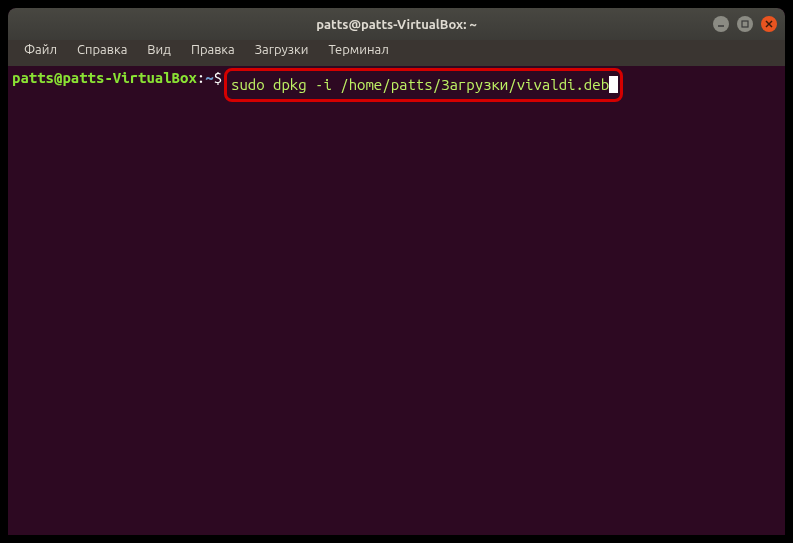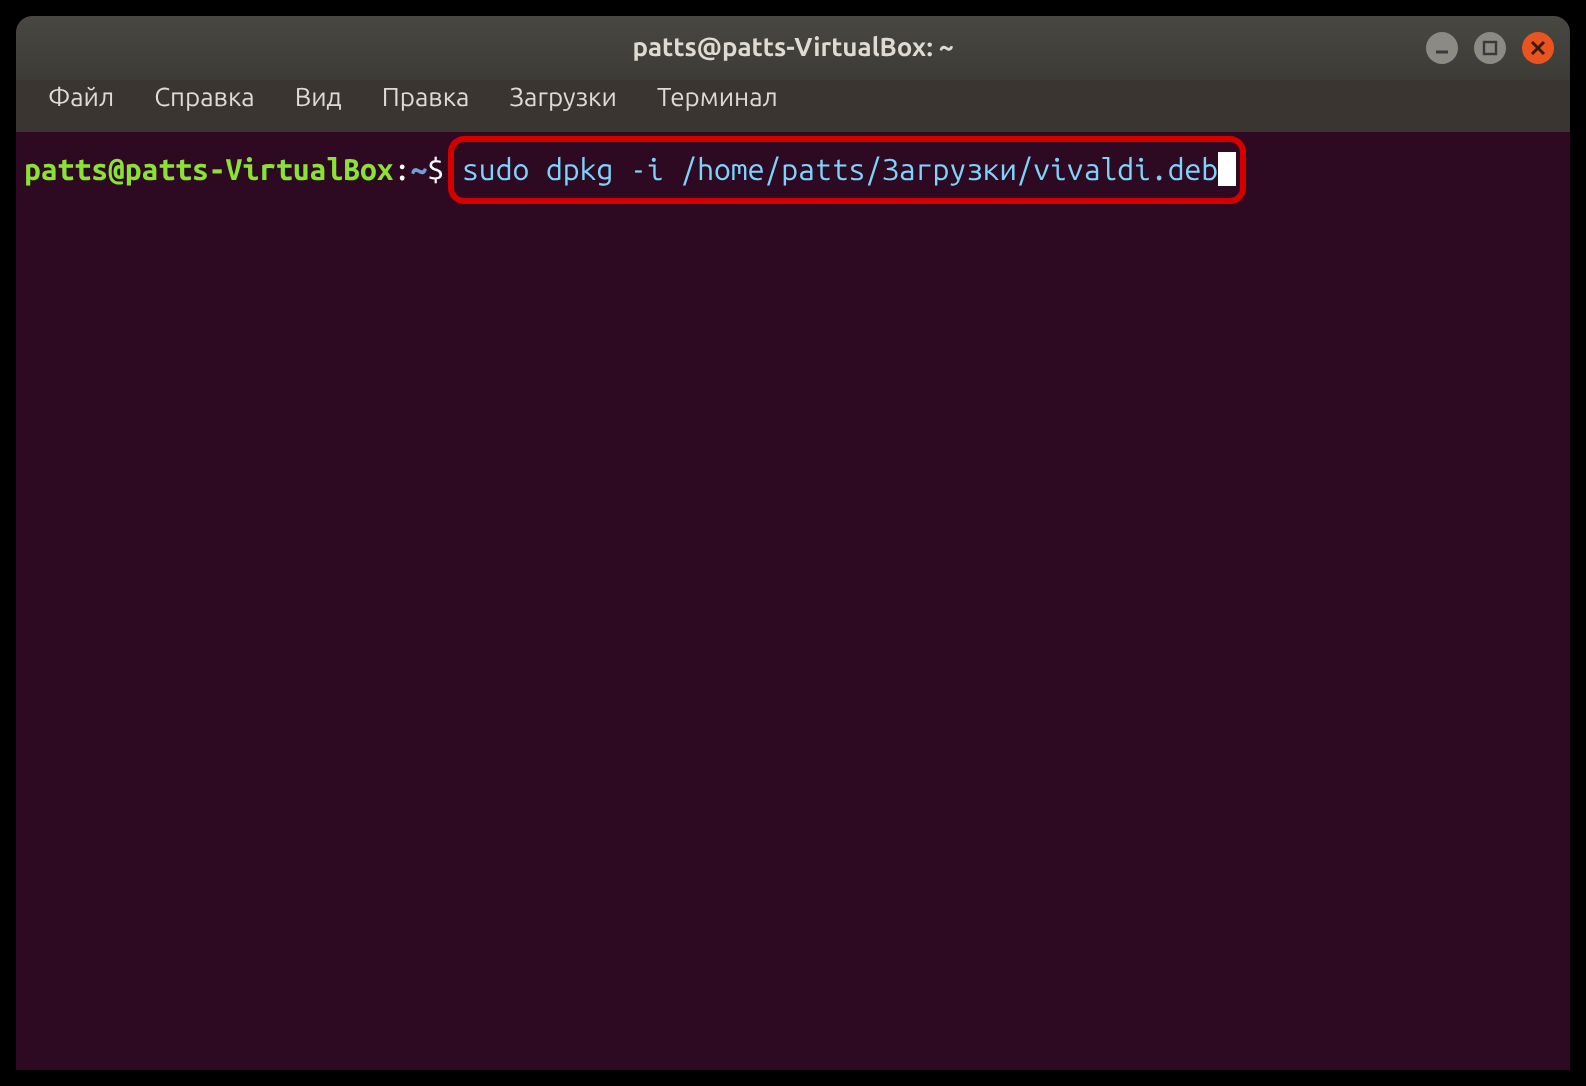--- a/index.html
+++ b/index.html
@@ -102,21 +102,20 @@
       flex: 1;
       background: #2d0922;
       padding: 2px 4px;
       font-size: 15px;
       line-height: 1.3;
       position: relative;
     }
     
     .prompt-line {
       display: flex;
-      align-items: center;
       white-space: nowrap;
     }
     
     .prompt-user {
       color: #8ae234;
       font-weight: bold;
     }
     
     .prompt-colon {
       color: #ffffff;
@@ -134,21 +133,21 @@
     .command-highlight {
       display: inline-flex;
       align-items: center;
       border: 3px solid #d40000;
       border-radius: 8px;
       padding: 4px 2px 4px 4px;
       margin-left: 2px;
     }
     
     .command-text {
-      color: #7dd3fc;
+      color: #bef264;
     }
     
     .cursor {
       display: inline-block;
       width: 9px;
       height: 17px;
       background: #ffffff;
       vertical-align: middle;
     }
   </style>

